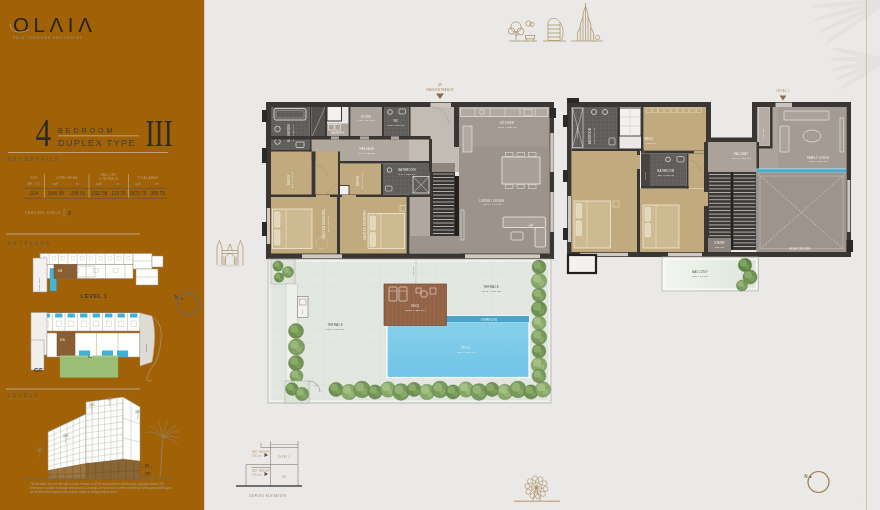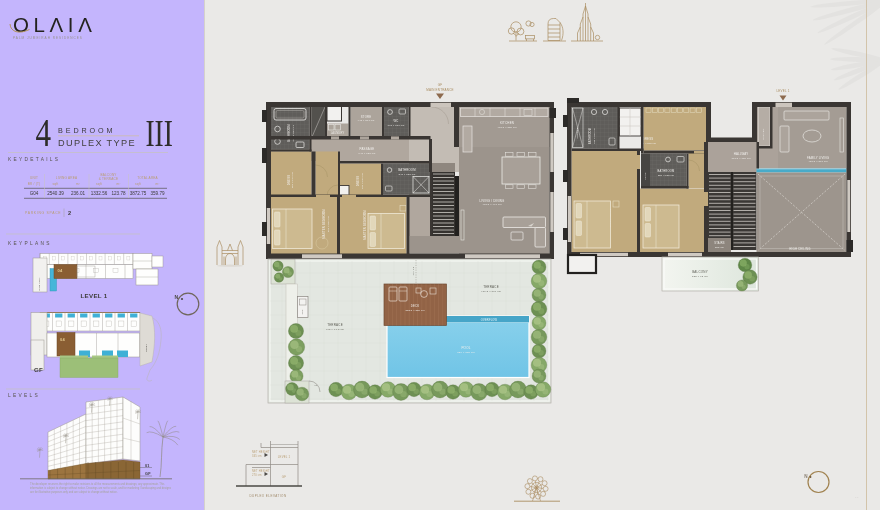--- a/index.html
+++ b/index.html
@@ -1,16 +1,16 @@
 <!DOCTYPE html>
 <html><head><meta charset="utf-8">
 <style>
 html,body{margin:0;padding:0;}
 body{width:880px;height:510px;position:relative;background:#eae9e7;font-family:"Liberation Sans",sans-serif;overflow:hidden;}
-#sidebar{position:absolute;left:0;top:0;width:204px;height:510px;background:#c4b5fd;border-right:1px solid #d5d1cb;z-index:2;}
+#sidebar{position:absolute;left:0;top:0;width:204px;height:510px;background:#a16207;border-right:1px solid #d5d1cb;z-index:2;}
 .abs{position:absolute;}
 </style></head><body>
 
 <svg class="abs" style="left:0;top:0;z-index:1" width="880" height="510" viewBox="0 0 880 510">
 <defs>
       <pattern id="tiles" width="4" height="4" patternUnits="userSpaceOnUse">
         <rect width="4" height="4" fill="#5f5d5a"></rect>
         <path d="M0,0 H4 M0,0 V4" stroke="#74726d" stroke-width="0.4" fill="none"></path>
       </pattern>
       <linearGradient id="poolg" x1="0" y1="0" x2="0" y2="1">

